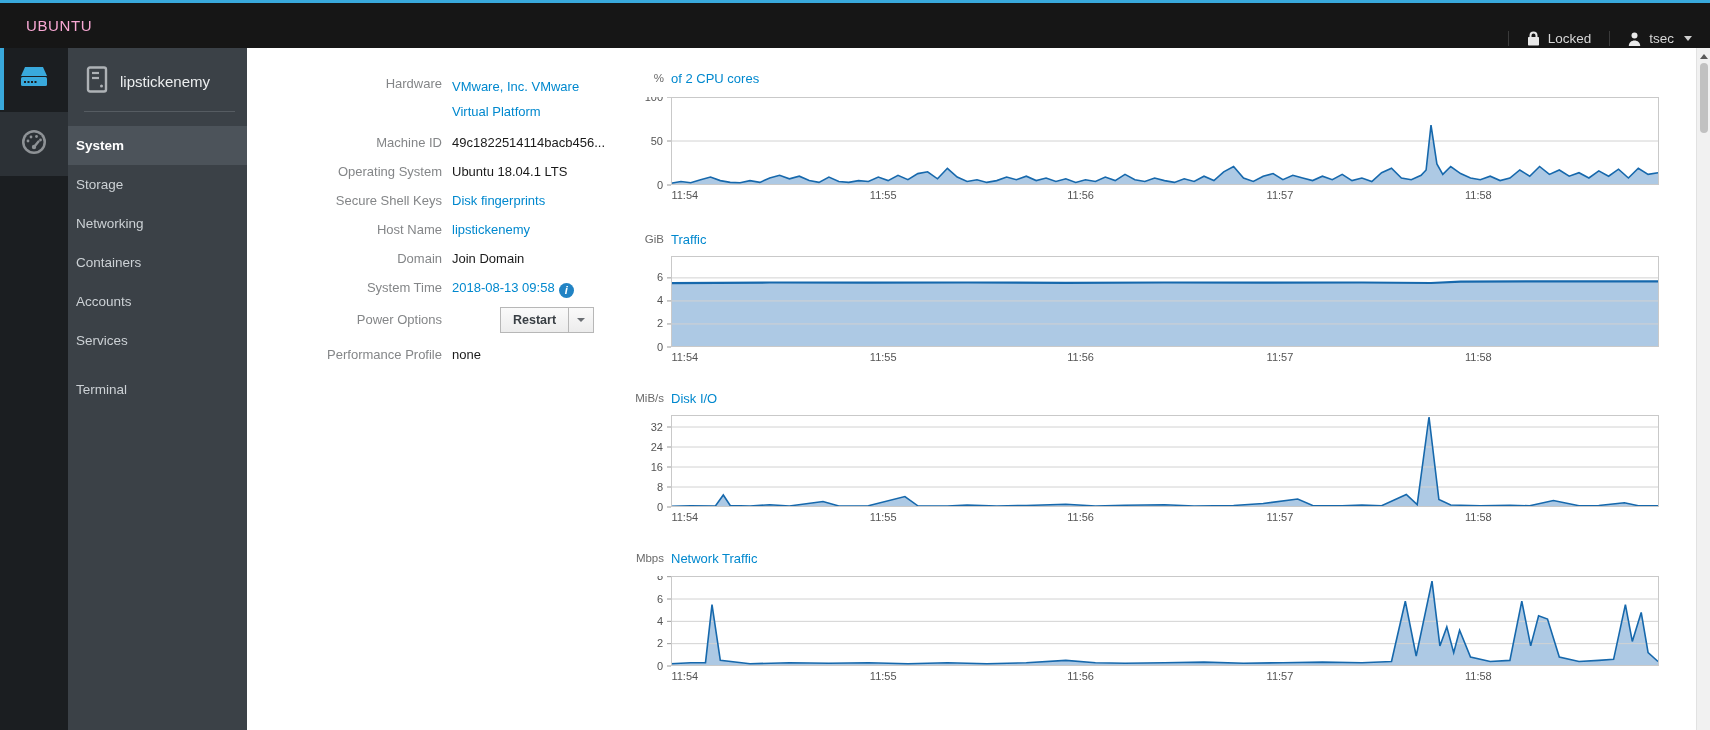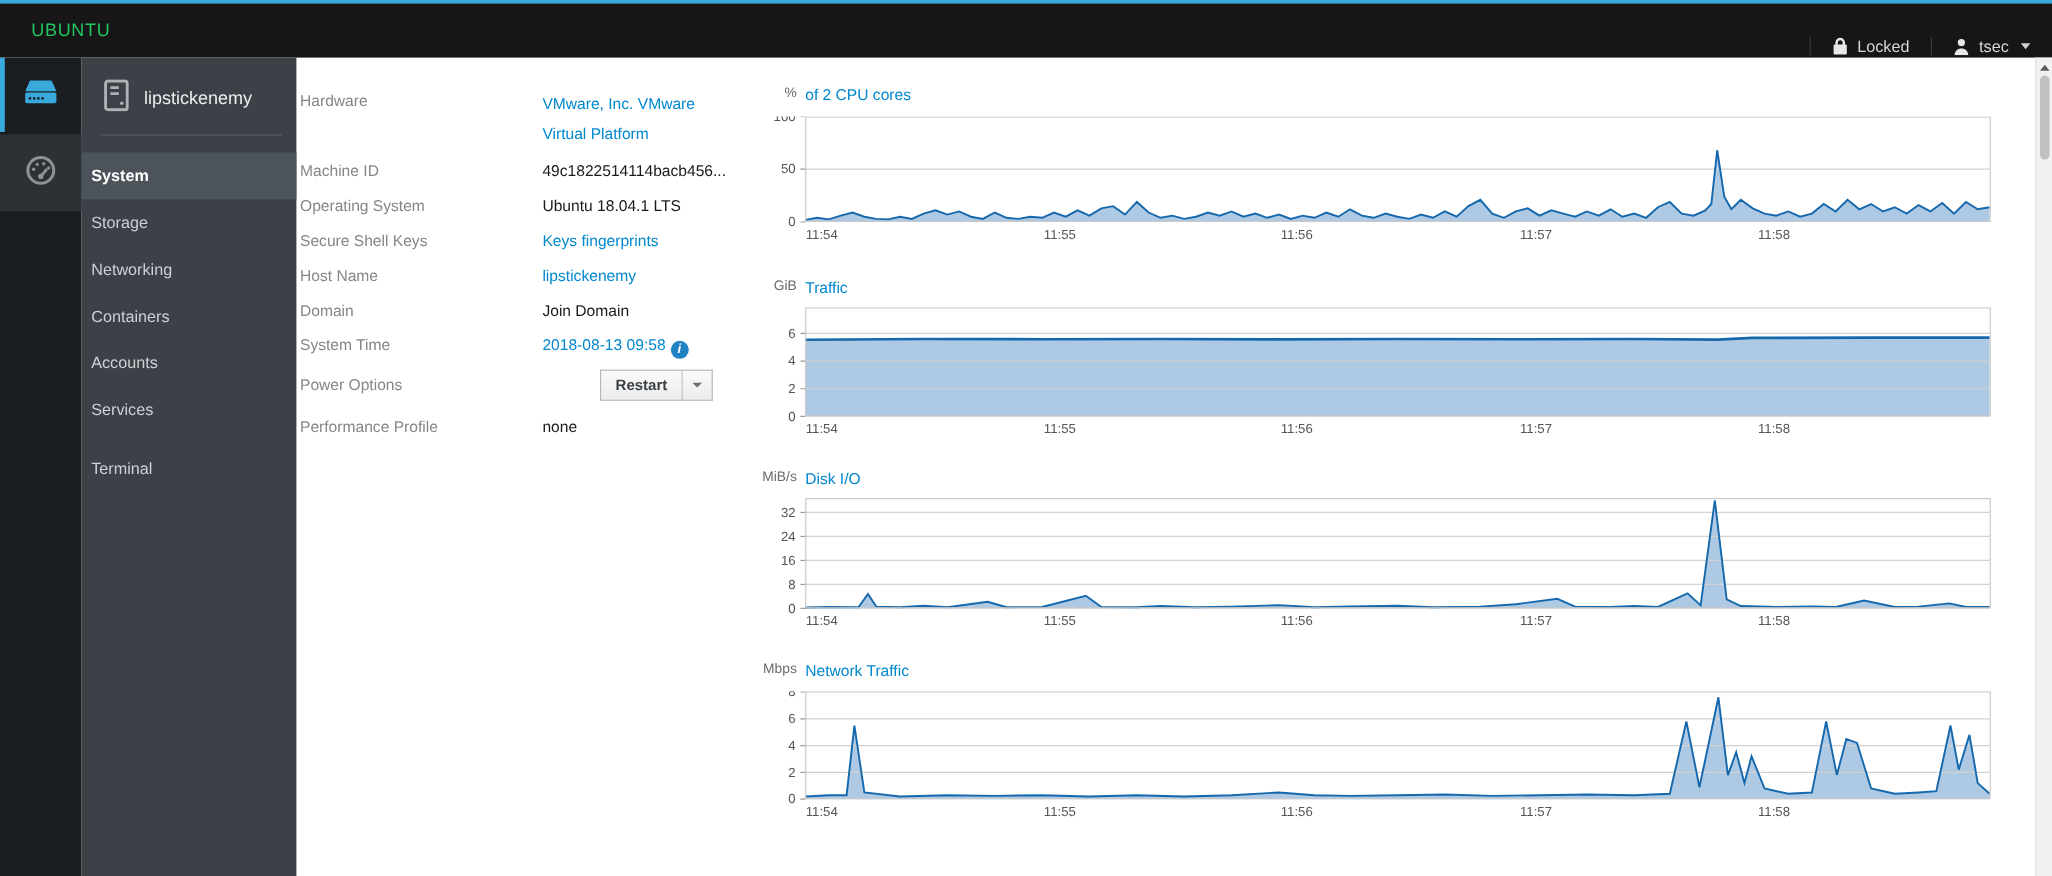--- a/index.html
+++ b/index.html
@@ -3,21 +3,21 @@
 <meta charset="utf-8">
 <style>
   html,body{margin:0;padding:0;background:#e8e8e8;}
   .canvas{position:relative;width:1710px;height:730px;background:#fff;overflow:hidden;
           font-family:"Liberation Sans",sans-serif;-webkit-font-smoothing:antialiased;}
 
   
   .topbar{position:absolute;left:0;top:0;width:1710px;height:48px;background:#161616;box-sizing:border-box;}
   .topbar-accent{position:absolute;left:0;top:0;width:100%;height:3px;background:#39a9dc;}
   .brand{position:absolute;left:26px;top:3px;height:45px;display:flex;align-items:center;
-         color:#22c55e;font-size:15px;letter-spacing:.6px;}
+         color:#f9a8d4;font-size:15px;letter-spacing:.6px;}
   .nav-right{position:absolute;right:0;top:3px;height:48px;display:flex;align-items:flex-start;margin-top:28px;}
   .nav-item{display:flex;align-items:center;gap:8px;color:#d6d6d6;font-size:13.5px;
             padding:0 18px;border-left:1px solid #3a3a3a;cursor:pointer;}
   .nav-item svg{display:block;}
   .caret-down{width:0;height:0;border-left:4px solid transparent;border-right:4px solid transparent;
               border-top:5px solid #cfcfcf;margin-left:2px;}
 
   
   .iconrail{position:absolute;left:0;top:48px;width:68px;height:682px;background:#1b1e21;}
   .rail-item{position:relative;width:68px;height:62px;display:flex;align-items:center;justify-content:center;cursor:pointer;}
@@ -31,21 +31,21 @@
   .side-sep{height:1px;background:#565c62;margin:0 12px 0 16px;}
   .menu{margin-top:14px;}
   .menu-item{height:39px;display:flex;align-items:center;padding-left:8px;
              color:#ccd1d5;font-size:13.5px;cursor:pointer;}
   .menu-item.active{background:#4c535a;color:#ffffff;font-weight:bold;}
   .menu-gap{height:10px;}
 
   
   .info{position:absolute;left:250px;top:74px;width:350px;font-size:13px;}
   .info-row{display:flex;margin-bottom:9px;line-height:20px;}
-  .info-label{flex:0 0 192px;text-align:left;padding-right:10px;color:#848688;}
+  .info-label{flex:0 0 192px;text-align:right;padding-right:10px;color:#848688;}
   .info-value{color:#1a1a1a;}
   .link{color:#0088ce;text-decoration:none;cursor:pointer;}
   .hw-value{width:150px;line-height:25px;}
   .info-icon{display:inline-block;width:15px;height:15px;border-radius:50%;background:#2183c4;
              color:#fff;font-size:11px;font-weight:bold;text-align:center;line-height:15px;
              font-style:italic;margin-left:4px;vertical-align:-2px;}
   .power-row{margin:4px 0 12px 0;}
   .btn-split{display:inline-flex;padding-left:48px;}
   .btn{height:26px;box-sizing:border-box;border:1px solid #b7b7b7;background:linear-gradient(#fafafa,#ececec);
        color:#393f44;font-size:12.5px;font-weight:bold;padding:0 12px;display:flex;align-items:center;cursor:pointer;}
@@ -157,21 +157,21 @@
     <div class="info-row">
       <div class="info-label">Machine ID</div>
       <div class="info-value">49c1822514114bacb456...</div>
     </div>
     <div class="info-row">
       <div class="info-label">Operating System</div>
       <div class="info-value">Ubuntu 18.04.1 LTS</div>
     </div>
     <div class="info-row">
       <div class="info-label">Secure Shell Keys</div>
-      <div class="info-value"><a class="link">Keys fingerprints</a></div>
+      <div class="info-value"><a class="link">Disk fingerprints</a></div>
     </div>
     <div class="info-row">
       <div class="info-label">Host Name</div>
       <div class="info-value"><a class="link">lipstickenemy</a></div>
     </div>
     <div class="info-row">
       <div class="info-label">Domain</div>
       <div class="info-value">Join Domain</div>
     </div>
     <div class="info-row">

